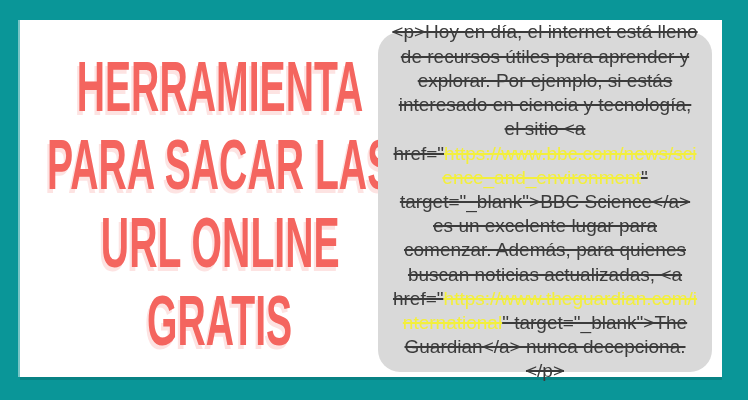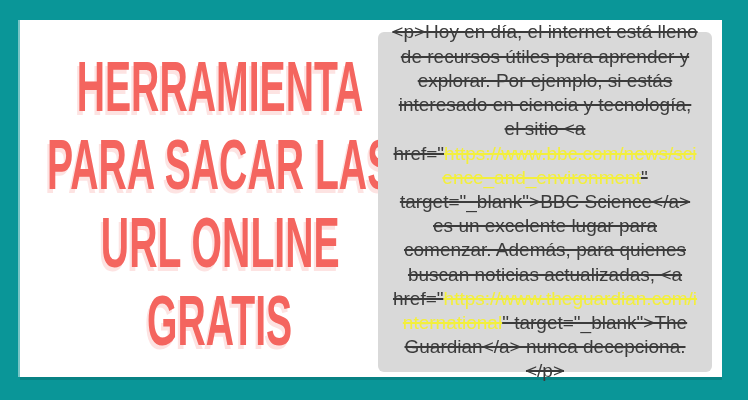--- a/index.html
+++ b/index.html
@@ -46,21 +46,21 @@
     white-space:nowrap;
     transform:scaleX(0.56);
     transform-origin:50% 50%;
     text-shadow:-4px 4px 0 rgba(244,101,95,0.18);
   }
   .code-box{
     position:absolute;
     left:358px;top:12px;
     width:334px;height:340px;
     background:var(--code-box);
-    border-radius:6px;
+    border-radius:22px;
     display:flex;
     align-items:center;
     justify-content:flex-start;
     padding:12px 13px;
   }
   .code-text{
     width:100%;
     font-family:"Liberation Sans",sans-serif;
     font-size:19px;
     line-height:24.2px;

